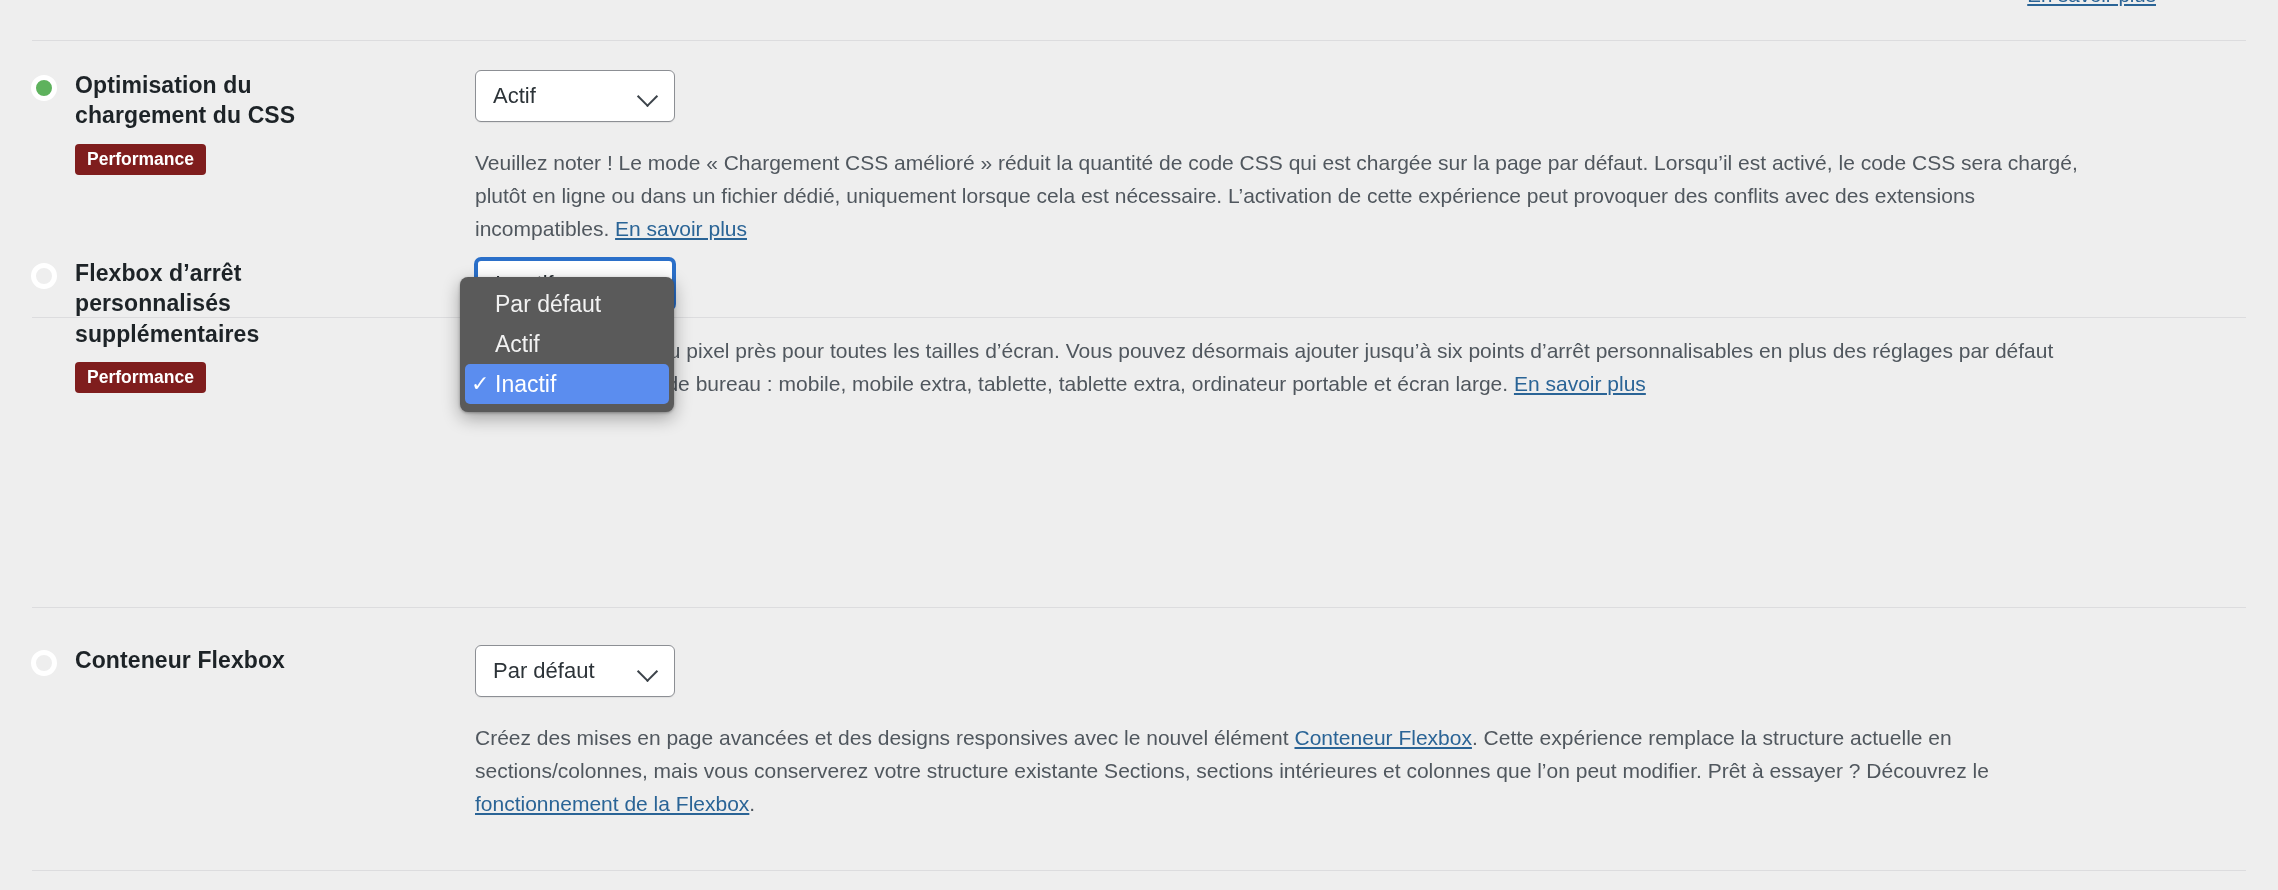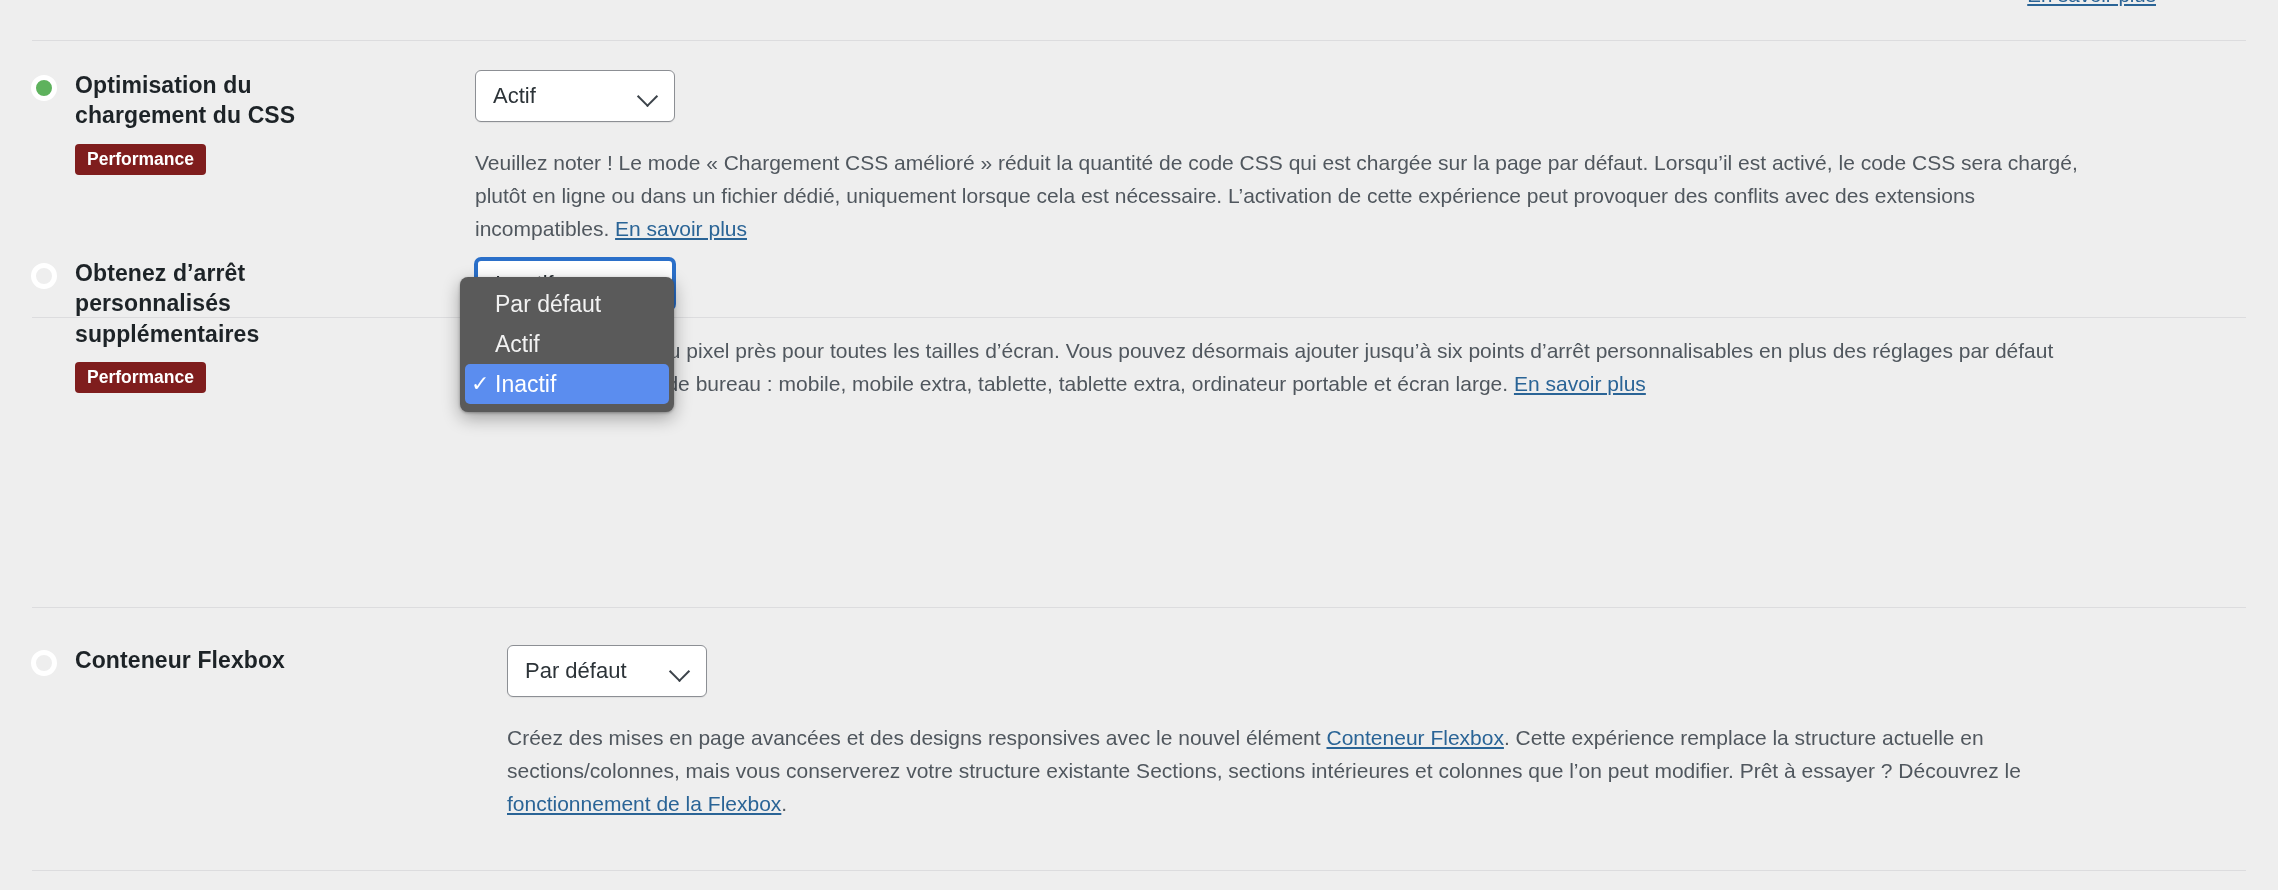--- a/index.html
+++ b/index.html
@@ -252,37 +252,37 @@
     </div>
   </div>
 
   <div class="divider" style="top:317px;"></div>
 
   <div class="row" style="top:258px;">
     <div class="row-left">
       <span class="status-dot-wrap">
         <span class="status-dot inactive"></span>
       </span>
-      <div class="feature-title">Obtenez d’arrêt personnalisés supplémentaires</div>
+      <div class="feature-title">Flexbox d’arrêt personnalisés supplémentaires</div>
       <div class="badge">Performance</div>
     </div>
     <div class="row-right">
       <div class="select-box w-auto focused">
         <span class="select-label">Inactif</span>
         <span class="chev"></span>
       </div>
       <div class="desc">
         <span>Obtenez un design au pixel près pour toutes les tailles d’écran. Vous pouvez désormais ajouter jusqu’à six points d’arrêt personnalisables en plus des réglages par défaut pour les ordinateurs de bureau : mobile, mobile extra, tablette, tablette extra, ordinateur portable et écran large. </span><a href="#">En savoir plus</a>
       </div>
     </div>
   </div>
 
   <div class="divider" style="top:607px;"></div>
 
-  <div class="row" style="top:645px;gap:32px;">
+  <div class="row" style="top:645px;">
     <div class="row-left">
       <span class="status-dot-wrap">
         <span class="status-dot inactive"></span>
       </span>
       <div class="feature-title">Conteneur Flexbox</div>
     </div>
     <div class="row-right">
       <div class="select-box w-auto">
         <span class="select-label">Par défaut</span>
         <span class="chev"></span>

